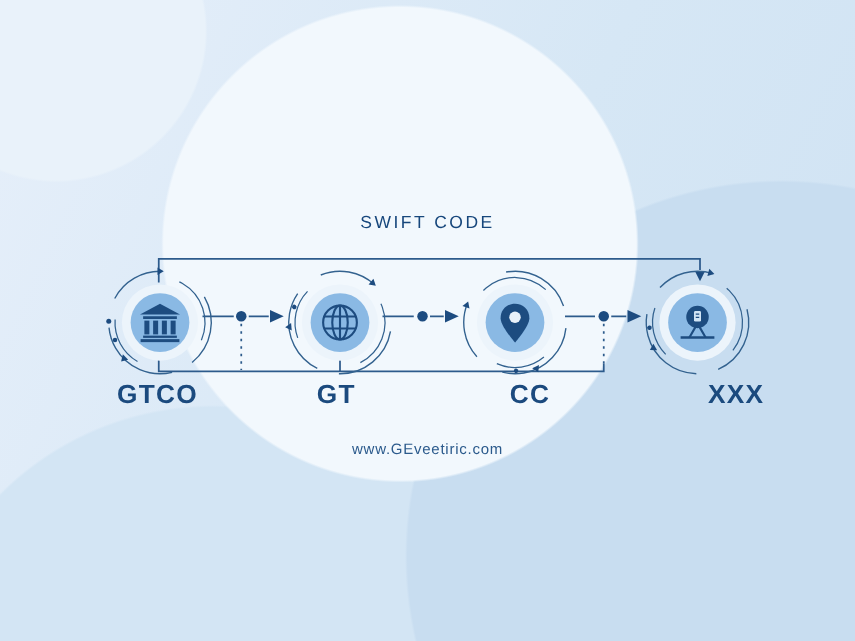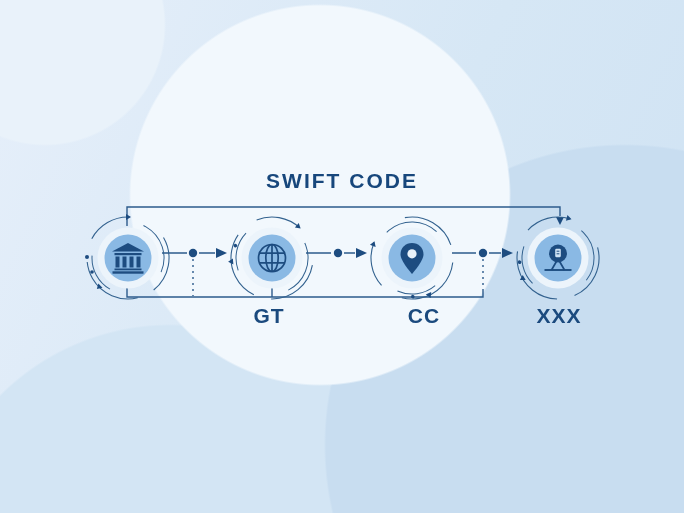--- a/index.html
+++ b/index.html
@@ -12,21 +12,21 @@
     background-image:
       radial-gradient(circle 190px at 320px 195px, #f2f8fd 0 189px, rgba(242,248,253,0) 191px),
       radial-gradient(circle 120px at 45px 25px,  #e9f2fa 0 119px, rgba(233,242,250,0) 121px),
       radial-gradient(circle 300px at 625px 445px, #c8ddf0 0 299px, rgba(200,221,240,0) 301px),
       radial-gradient(circle 240px at 170px 565px, #d3e5f4 0 239px, rgba(211,229,244,0) 241px),
       linear-gradient(115deg, #e6effa 0%, #d6e7f5 55%, #cfe2f3 100%);
   }
   .title{
     position:absolute;left:0;right:0;top:169px;
     text-align:center;
-    font-size:21px;font-weight:bold;letter-spacing:2px;
+    font-size:14px;font-weight:normal;letter-spacing:2px;
     color:#17477c;
   }
   .node{position:absolute;width:96px;height:96px;top:210px;}
   .node svg{display:block;width:96px;height:96px;}
   .node-label{
     position:absolute;top:304px;transform:translateX(-50%);
     font-size:21px;font-weight:bold;letter-spacing:1px;
     color:#1b4a7e;white-space:nowrap;
   }
   .website{
@@ -148,18 +148,20 @@
       <g>
         <path d="M-13.5,12 L13.5,12" stroke="#1d4c80" stroke-width="1.9" fill="none"></path>
         <path d="M-6.5,12 L-1,2.5 M6.5,12 L1,2.5" stroke="#1d4c80" stroke-width="1.7" fill="none"></path>
         <circle cx="0" cy="-4.5" r="9" fill="#1d4c80"></circle>
         <rect x="-2.8" y="-9.2" width="5.6" height="8.4" rx="1.1" fill="#cfe3f4"></rect>
         <path d="M-1.4,-6.8 L1.4,-6.8 M-1.4,-4.2 L1.4,-4.2" stroke="#1d4c80" stroke-width="1" fill="none"></path>
       </g>
     </svg>
   </div>
 
+  <div class="node-label" style="left:126px">GTCO</div>
   <div class="node-label" style="left:269px">GT</div>
   <div class="node-label" style="left:424px">CC</div>
-  <div class="node-label" style="left:559px">XXX</div>
+  <div class="node-label" style="left:589px">XXX</div>
 
+  <div class="website">www.GEveetiric.com</div>
 
 </div>
 
 </body></html>

